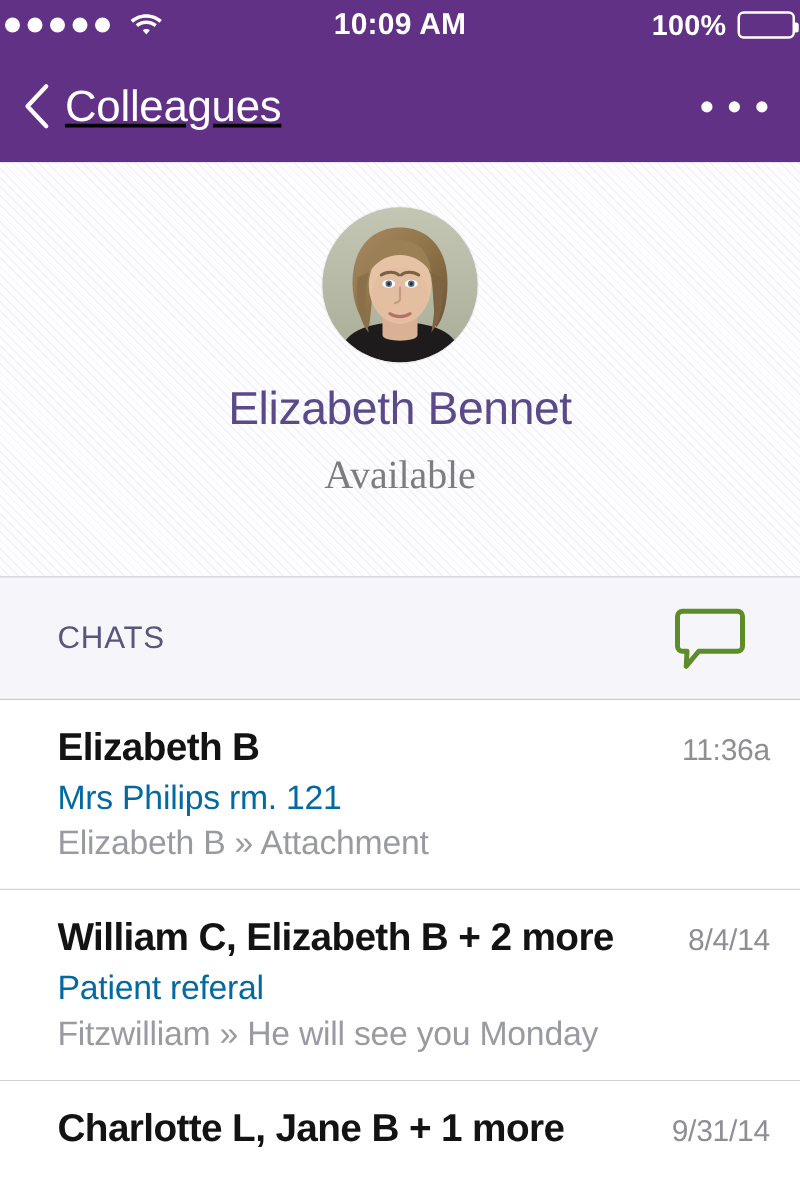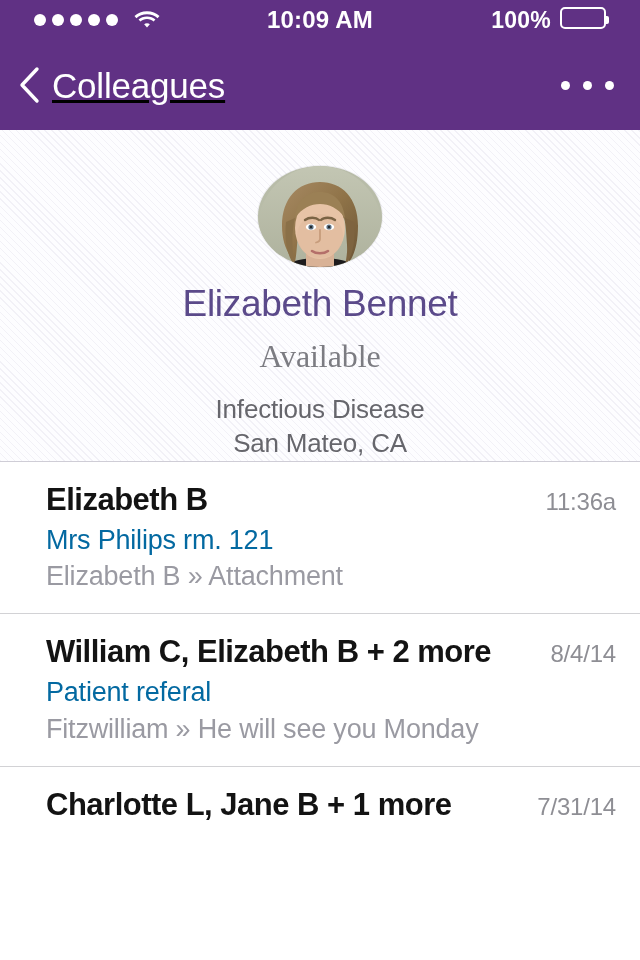--- a/index.html
+++ b/index.html
@@ -23,21 +23,21 @@
     overflow: hidden;
   }
 
   
   .status-bar {
     position: relative;
     height: 40px;
     background: #603184;
     display: flex;
     align-items: center;
-    padding: 0 34px;
+    padding: 0 4px;
     box-sizing: border-box;
   }
   .status-left {
     display: flex;
     align-items: center;
     gap: 10px;
     flex: 0 0 auto;
   }
   .signal-dots {
     display: flex;
@@ -70,20 +70,21 @@
   }
   .status-time {
     color: #ffffff;
     font-size: 24px;
     font-weight: bold;
     letter-spacing: 0.2px;
   }
   .status-right {
     margin-left: auto;
     display: flex;
+    align-items: center;
     gap: 9px;
     position: relative;
     z-index: 2;
   }
   .battery-pct {
     color: #ffffff;
     font-size: 23px;
     font-weight: bold;
     letter-spacing: 0.2px;
   }
@@ -382,26 +383,32 @@
           <path d="M54 85c4 3 12 3 16 0" stroke="#b4706a" stroke-width="2.6" fill="none" stroke-linecap="round"></path>
 
           <path d="M28 56c-2 20 2 36 9 44-4-20-3-36 0-48z" fill="#8a7048"></path>
           <path d="M96 56c2 20-2 36-9 44 4-20 3-36 0-48z" fill="#7e6440"></path>
         </g>
       </svg>
     </div>
 
     <div class="profile-name">Elizabeth Bennet</div>
     <div class="profile-status">Available</div>
-    <div class="profile-meta">
-      <div>Infectious Disease</div>
-      <div>San Mateo, CA</div>
-    </div>
   </div>
 
+  <div class="section-header">
+    <span class="section-title">CHATS</span>
+    <span class="compose-btn">
+      <span>
+        <svg width="56" height="50" viewBox="0 0 56 50" xmlns="http://www.w3.org/2000/svg">
+          <path d="M6 3h44a4 4 0 0 1 4 4v24a4 4 0 0 1-4 4H19l-10 12 0.6-12H6a4 4 0 0 1-4-4V7a4 4 0 0 1 4-4z" fill="none" stroke="#5e8c28" stroke-width="4" stroke-linejoin="round"></path>
+        </svg>
+      </span>
+    </span>
+  </div>
 
   <div class="chat-list">
 
     <div class="chat-row">
       <div class="chat-top">
         <span class="chat-name">Elizabeth B</span>
         <span class="chat-time">11:36a</span>
       </div>
       <div class="chat-subject">Mrs Philips rm. 121</div>
       <div class="chat-preview">Elizabeth B » Attachment</div>
@@ -412,19 +419,19 @@
         <span class="chat-name">William C, Elizabeth B + 2 more</span>
         <span class="chat-time">8/4/14</span>
       </div>
       <div class="chat-subject">Patient referal</div>
       <div class="chat-preview">Fitzwilliam » He will see you Monday</div>
     </div>
 
     <div class="chat-row last">
       <div class="chat-top">
         <span class="chat-name">Charlotte L, Jane B + 1 more</span>
-        <span class="chat-time">7/31/14</span>
+        <span class="chat-time">9/31/14</span>
       </div>
     </div>
 
   </div>
 
 </div>
 
 </body></html>

